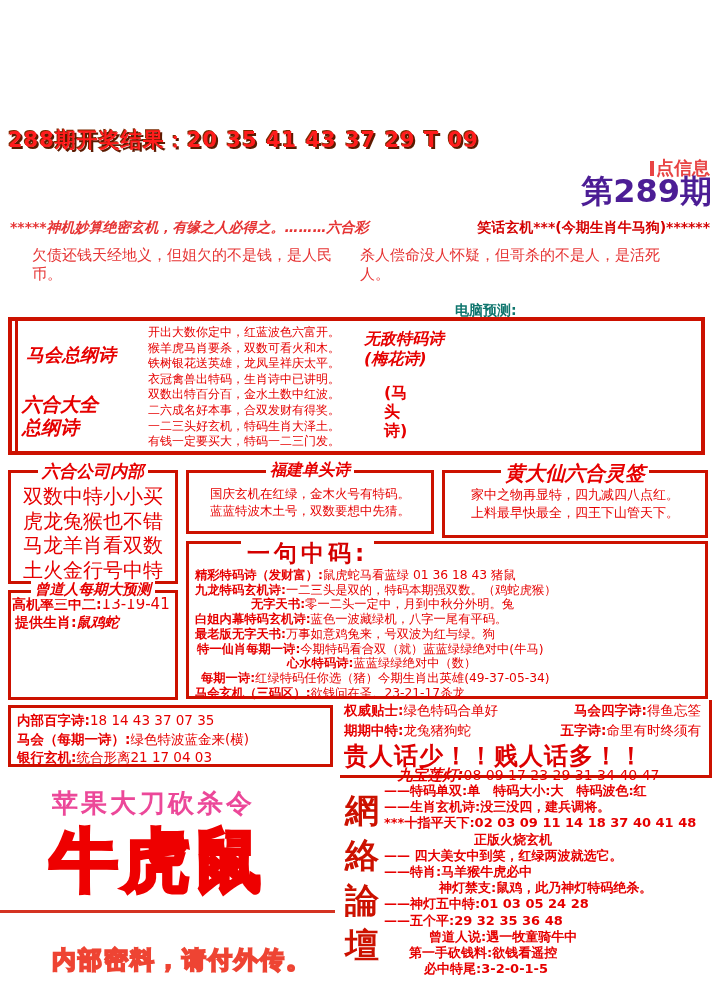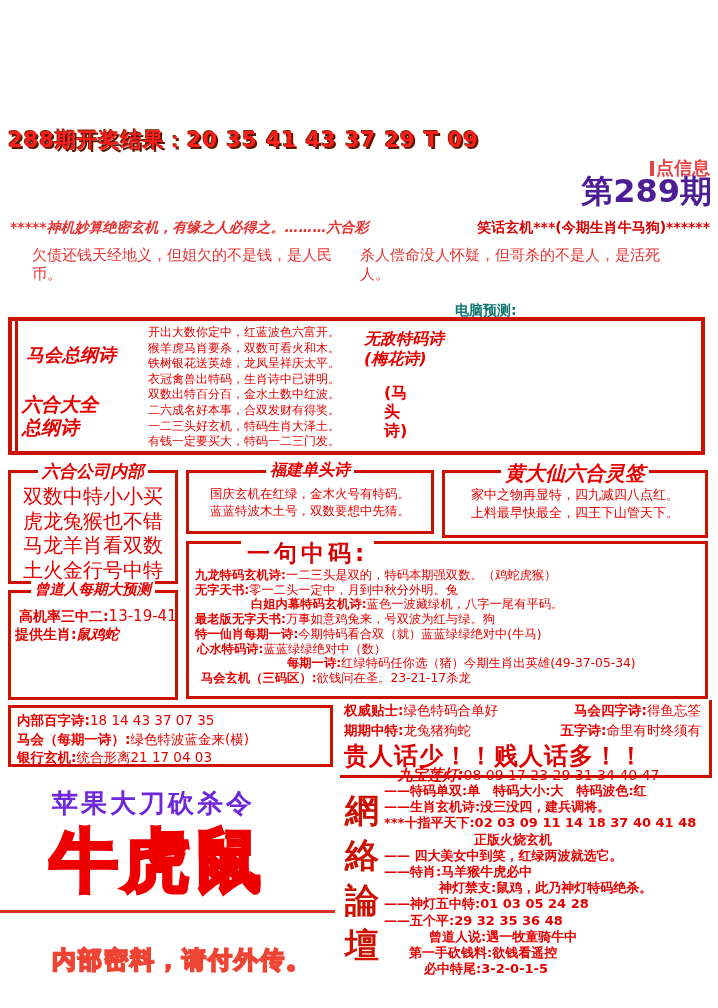--- a/index.html
+++ b/index.html
@@ -58,21 +58,21 @@
   #yiju-lines .yl{white-space:nowrap;}
   #yiju-lines .yl .lbl{font-weight:900;}
   #yiju-lines .yl:nth-child(3){margin-left:56px;}
   #yiju-lines .yl:nth-child(6){margin-left:2px;}
   #yiju-lines .yl:nth-child(7){margin-left:92px;}
   #yiju-lines .yl:nth-child(8){margin-left:6px;}
 
   #zeng-box{left:8px;top:590px;width:170px;height:110px;}
   #zeng-box .box-title{font-size:14.5px;font-style:italic;}
   #zeng-box .zl{padding-top:9px;text-align:center;font-size:19px;line-height:23px;color:#e60000;}
-  #zeng-box .rate{margin-top:14px;padding-left:8px;font-size:15px;white-space:nowrap;}
+  #zeng-box .rate{margin-top:2px;padding-left:1px;font-size:15px;white-space:nowrap;}
   #zeng-box .rate .lbl{font-weight:900;font-size:14px;}
   #zeng-box .sx{padding-left:4px;font-size:14px;white-space:nowrap;}
   #zeng-box .sx .lbl{font-weight:900;}
   #zeng-box .sx .val{font-style:italic;font-weight:bold;}
 
   #neibu-box{left:8px;top:705px;width:325px;height:62px;border:3px solid #cc1100;box-sizing:border-box;
     padding:3px 6px;}
   #neibu-box .nl{font-size:13.5px;line-height:18.5px;white-space:nowrap;color:#e60000;}
   #neibu-box .nl .lbl{font-weight:900;}
 
@@ -91,21 +91,21 @@
   #forum-vertical{left:342px;top:788px;width:40px;font-size:34px;font-weight:900;color:#cc1100;
     line-height:45px;word-break:break-all;text-align:center;}
   #forum-lines{left:384px;top:783px;width:330px;font-size:13px;line-height:16.2px;color:#e60000;}
   #forum-lines .fl{white-space:nowrap;font-weight:600;}
   #forum-lines .fl:nth-child(4){margin-left:90px;font-weight:900;}
   #forum-lines .fl:nth-child(7){margin-left:55px;font-weight:900;}
   #forum-lines .fl:nth-child(10){margin-left:45px;}
   #forum-lines .fl:nth-child(11){margin-left:25px;}
   #forum-lines .fl:nth-child(12){margin-left:40px;font-weight:900;}
 
-  #knife-heading{left:52px;top:786px;font-size:26px;font-weight:900;color:#6d28d9;letter-spacing:3px;}
+  #knife-heading{left:52px;top:786px;font-size:26px;font-weight:900;color:#ec4899;letter-spacing:3px;}
   #big-text{left:50px;top:816px;font-size:68px;font-weight:900;letter-spacing:4px;color:#ffffff;
     -webkit-text-stroke:3.5px #ee0000;text-shadow:0 0 1px #ee0000;}
   #under-line{left:0px;top:910px;width:335px;height:3px;background:#d43322;}
   #footer-text{left:52px;top:944px;font-size:24px;font-weight:900;letter-spacing:2px;color:#ffffff;
     -webkit-text-stroke:1.8px #ee4433;text-shadow:0 0 1px #ee4433;}
 </style>
 </head>
 <body>
 
 <div class="abs" id="result-line">288期开奖结果：20 35 41 43 37 29 T 09</div>
@@ -170,20 +170,21 @@
   <div class="box-title">黄大仙六合灵签</div>
   <div class="box-lines">
     <div>家中之物再显特，四九减四八点红。</div>
     <div>上料最早快最全，四王下山管天下。</div>
   </div>
 </div>
 
 <div class="abs" id="yiju-box">
   <div id="yiju-title">一句中码:</div>
   <div id="yiju-lines">
+    <div class="yl"><span class="lbl">精彩特码诗（发财富）:</span><span>鼠虎蛇马看蓝绿 01 36 18 43 猪鼠</span></div>
     <div class="yl"><span class="lbl">九龙特码玄机诗:</span><span>一二三头是双的，特码本期强双数。（鸡蛇虎猴）</span></div>
     <div class="yl"><span class="lbl">无字天书:</span><span>零一二头一定中，月到中秋分外明。兔</span></div>
     <div class="yl"><span class="lbl">白姐内幕特码玄机诗:</span><span>蓝色一波藏绿机，八字一尾有平码。</span></div>
     <div class="yl"><span class="lbl">最老版无字天书:</span><span>万事如意鸡兔来，号双波为红与绿。狗</span></div>
     <div class="yl"><span class="lbl">特一仙肖每期一诗:</span><span>今期特码看合双（就）蓝蓝绿绿绝对中(牛马)</span></div>
     <div class="yl"><span class="lbl">心水特码诗:</span><span>蓝蓝绿绿绝对中（数）</span></div>
     <div class="yl"><span class="lbl">每期一诗:</span><span>红绿特码任你选（猪）今期生肖出英雄(49-37-05-34)</span></div>
     <div class="yl"><span class="lbl">马会玄机（三码区）:</span><span>欲钱问在圣。23-21-17杀龙</span></div>
   </div>
 </div>

